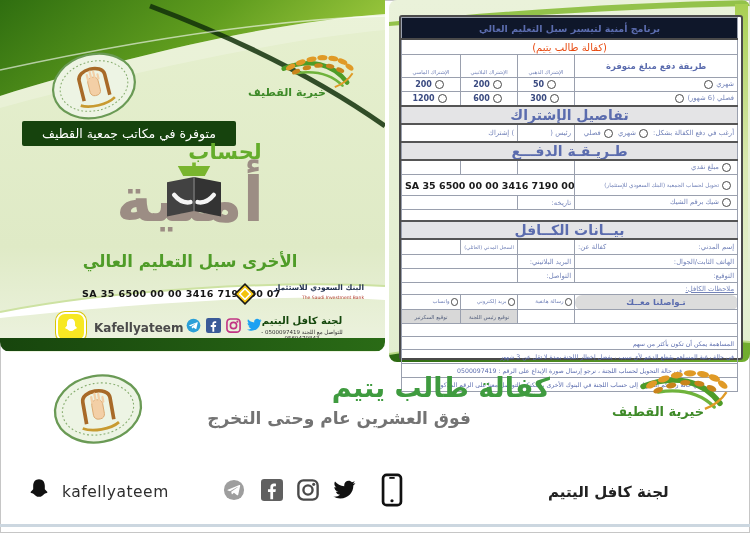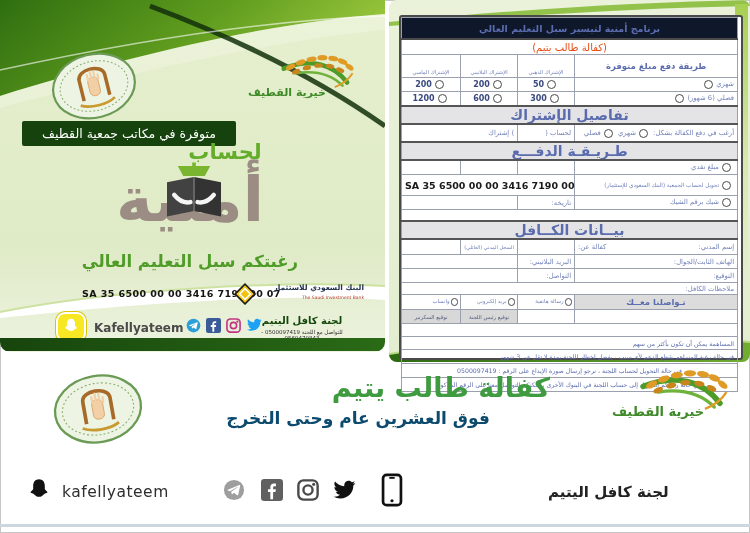--- a/index.html
+++ b/index.html
@@ -40,40 +40,40 @@
     font-size:7px;color:#7282b8;}
   table.ft td{border:1px solid #9aa0ae;padding:0 3px;overflow:hidden;white-space:nowrap;vertical-align:middle;}
   .t-title{height:20px;background:#0f172a;color:#5b6cae;font-weight:bold;font-size:9.5px;text-align:center;
     border-bottom:2px solid #4a4a4a !important;}
   .t-sub{height:14px;color:#e8490f;font-weight:normal;font-size:10px;text-align:center;}
   .sec{height:14px;background:#e4e4e6;color:#5b6cae;font-weight:bold;font-size:14px;text-align:center;
     border-top:2px solid #555 !important;border-bottom:2px solid #555 !important;letter-spacing:1px;margin-left:40px;}
   .side-h{color:#5b6cae;font-weight:bold;font-size:8.5px;text-align:center;}
   .ch{font-size:5.2px;text-align:center;color:#7282b8;}
   .nb{border-bottom:none !important;}
-  .nt{border-top:none !important;} .h10 td{height:10px;} .h11 td{height:11px;} .h12 td{height:12px;}
+  .nt{border-top:none !important;} .h10 td{height:10px;} .h11 td{height:11px;text-decoration:underline;} .h12 td{height:12px;}
   .h13 td{height:13px;} .h14 td{height:14px;} .h16 td{height:16px;} .h20 td{height:20px;}
   .lbl{text-align:right;font-size:6.8px;}
   .num{text-align:center;font-weight:bold;color:#3a4a80;font-size:8px;}
   .rad{display:inline-block;width:7px;height:7px;border:1.2px solid #4a4a4a;border-radius:50%;
     vertical-align:middle;margin:0 3px;background:#fff;}
   .split{display:flex;justify-content:space-between;align-items:center;}
   .wrap span.txt{white-space:normal;display:inline-block;width:138px;font-size:5.6px;line-height:1.25;vertical-align:middle;}
   .iban-cell{text-align:center;font-weight:bold;color:#1a1a1a;font-size:9.5px;}
-  .contact-hd{background:#dcdcdc;color:#5b6cae;font-weight:bold;font-size:8.5px;text-align:center;letter-spacing:1.5px;}
+  .contact-hd{background:#dcdcdc;color:#5b6cae;font-weight:bold;font-size:8.5px;text-align:center;letter-spacing:1.5px;border-radius:7px;}
   .opt{font-size:5.4px;text-align:right;padding:0 1px !important;}
   .opt .rad{width:5.5px;height:5.5px;margin:0 1px;}
   .sign-cell{background:#d8d8d8;font-size:5.4px;text-align:center;color:#55617e;}
   .note{font-size:6.2px;color:#5b6cae;}
   .nr{text-align:right;} .nc{text-align:center;}
   .tiny{font-size:5px;text-align:center;}
 
   
   .footer-title{left:200px;top:372px;width:350px;text-align:right;font-size:27px;font-weight:bold;color:#3f9b3f;}
-  .footer-sub{left:183px;top:408px;width:350px;text-align:center;font-size:17px;font-weight:600;color:#0c4a6e;}
+  .footer-sub{left:164px;top:408px;width:350px;text-align:center;font-size:17px;font-weight:600;color:#737373;}
   .brand-text-footer{left:598px;top:404px;width:120px;text-align:center;font-size:13px;font-weight:bold;color:#3e8a28;}
   .kf-footer{left:62px;top:483px;font-size:15.5px;color:#2e2e2e;letter-spacing:.5px;}
   .committee-footer{left:548px;top:483px;font-size:15px;color:#222;font-weight:600;}
   .contact-footer{left:407px;top:483px;font-size:15px;color:#222;font-weight:600;}
   .bottom-line{left:0;top:524px;width:750px;height:3px;background:#ccd7e0;}
 </style>
 </head>
 <body>
 
 <svg style="position:absolute;width:0;height:0" aria-hidden="true">
@@ -173,21 +173,21 @@
         <use href="#wheat"></use>
       </svg>
     <div class="abs brand-text-left">خيرية القطيف</div>
 
     <div class="abs ribbon" dir="rtl">متوفرة في مكاتب جمعية القطيف</div>
     <div class="abs program-word">لحساب</div>
     <div class="abs program-name">أمنية</div>
     <svg class="abs" style="left:158px;top:162px" width="72" height="64">
         <use href="#book"></use>
       </svg>
-    <div class="abs tagline">رغبتكم سبل التعليم العالي</div>
+    <div class="abs tagline">الأخرى سبل التعليم العالي</div>
 
     <svg class="abs" style="left:0;top:272px" width="385" height="46" viewBox="0 0 385 46">
       <path d="M0,40 C110,18 280,8 385,14 L385,28 C280,20 110,34 0,46 Z" fill="#ffffff"></path>
       <path d="M0,40 C110,18 280,8 385,14" stroke="#cde2a2" stroke-width="2" fill="none"></path>
     </svg>
     <div class="abs iban-left">SA 35 6500 00 00 3416 7190 00 07</div>
     <svg class="abs" style="left:232px;top:281px" width="26" height="26">
         <use href="#dm"></use>
       </svg>
     <div class="abs bank-ar" dir="rtl">البنك السعودي للاستثمار</div>
@@ -276,21 +276,21 @@
       </tr>
       <tr>
             <td colspan="4" class="sec">تفاصيل الإشتراك</td>
           </tr>
       <tr class="h16">
         <td class="lbl">
           <span>أرغب في دفع الكفالة بشكل:</span>
           <span class="rad"></span><span>شهري</span>
           <span class="rad"></span><span>فصلي</span>
         </td>
-        <td class="lbl">لحساب (</td>
+        <td class="lbl">رئيس (</td>
         <td colspan="2" class="lbl">) إشتراك</td>
       </tr>
       <tr>
             <td colspan="4" class="sec">طـريـقـة الدفـــع</td>
           </tr>
       <tr class="h13">
         <td class="lbl"><span class="rad"></span><span>مبلغ نقدي</span></td>
         <td></td>
         <td></td>
         <td></td>

